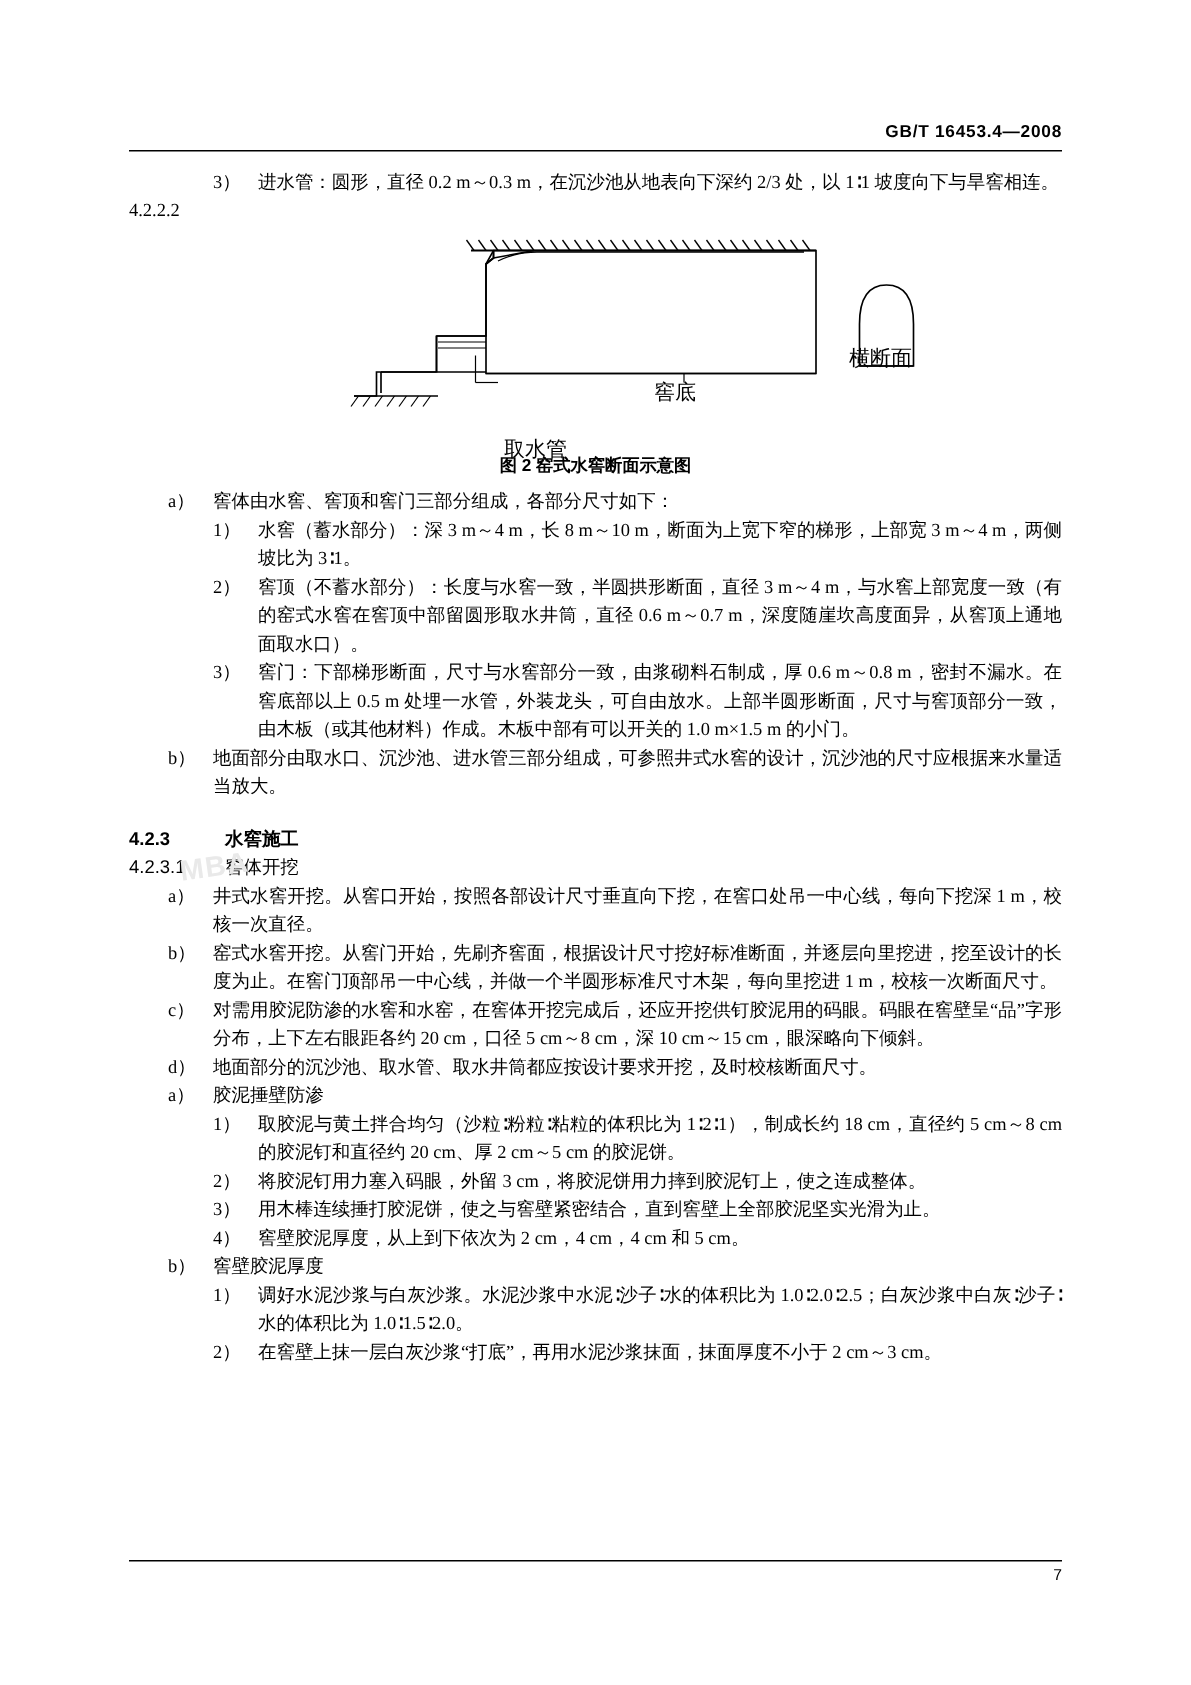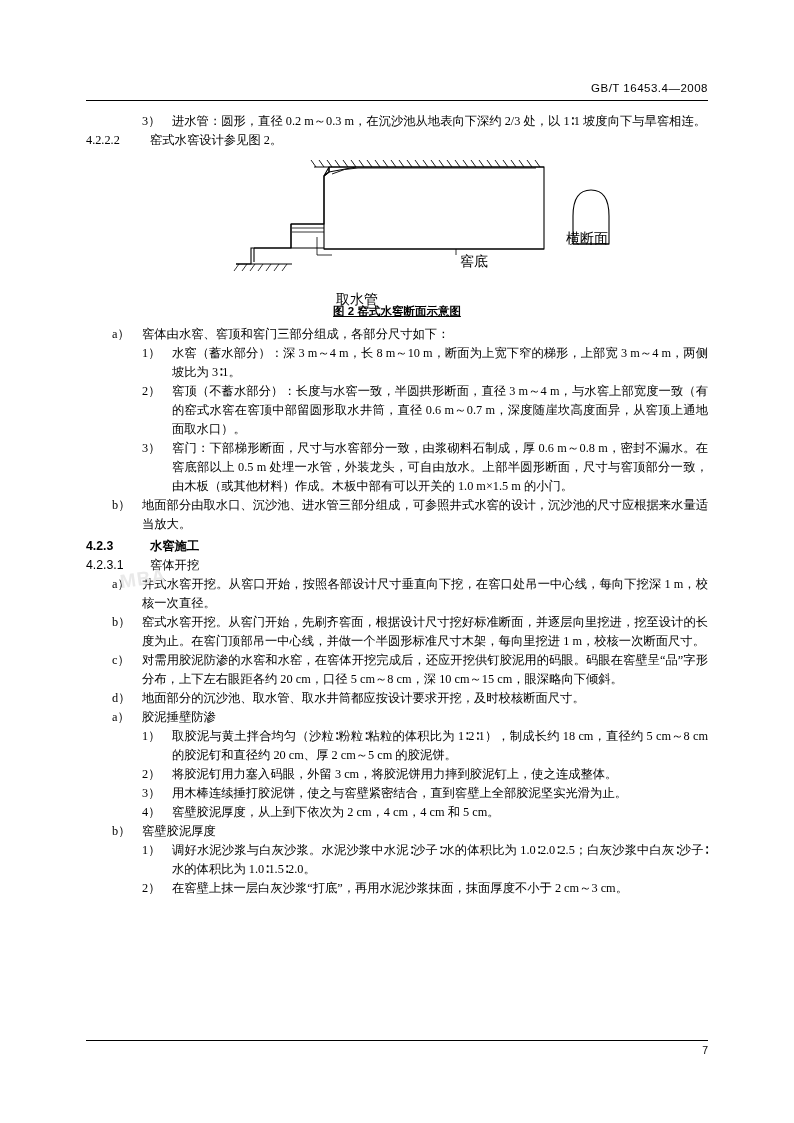--- a/index.html
+++ b/index.html
@@ -22,21 +22,21 @@
     height: 1123px;
   }
   
   .header {
     position: absolute;
     left: 86px;
     top: 82px;
     width: 622px;
     font-family: "Liberation Sans", sans-serif;
     font-size: 11.5px;
-    font-weight: normal;
+    font-weight: bold;
     letter-spacing: 0.5px;
     text-align: right;
     color: #000;
   }
   .header-rule {
     position: absolute;
     left: 86px;
     top: 100px;
     width: 622px;
     border-bottom: 1.6px solid #000;
@@ -83,21 +83,21 @@
   
   .lvl-sec .marker { width: 64px; }
   .lvl-a { margin-left: 26px; }
   .lvl-a .marker { width: 30px; }
   .lvl-num { margin-left: 56px; }
   .lvl-num .marker { width: 30px; }
   .clause-head {
     font-family: "Liberation Sans", sans-serif;
     font-weight: bold;
     font-size: 12.3px;
-    margin-top: 3px;
+    margin-top: 16px;
   }
   .clause-head .marker { width: 64px; }
   .sub-head {
     font-family: "Liberation Sans", sans-serif;
     font-weight: normal;
     font-size: 12.3px;
     align-items: center;
   }
   .sub-head .marker { width: 64px; }
   
@@ -107,21 +107,20 @@
     height: 146px;
     margin-top: 4px;
   }
   .fig-caption {
     font-family: "Liberation Sans", sans-serif;
     font-weight: bold;
     font-size: 11.5px;
     text-align: center;
     margin-top: 2px;
     margin-bottom: 4px;
-    text-decoration: underline;
   }
   .fig-label {
     position: absolute;
     font-family: "Liberation Sans", sans-serif;
     font-size: 14px;
     white-space: nowrap;
   }
   .watermark {
     position: absolute;
     left: 120px;
@@ -144,21 +143,20 @@
 
   <div class="content">
 
     <div class="row lvl-num">
       <span class="marker">3）</span>
       <span class="txt">进水管：圆形，直径 0.2 m～0.3 m，在沉沙池从地表向下深约 2/3 处，以 1∶1 坡度向下与旱窖相连。</span>
     </div>
 
     <div class="row lvl-sec">
       <span class="marker">4.2.2.2</span>
-      <span class="txt">窑式水窖设计参见图 2。</span>
     </div>
 
     <div class="figure-block">
       <svg width="622" height="146" viewBox="0 0 622 146">
 
         <line x1="228" y1="13" x2="458" y2="13" stroke="#000" stroke-width="1.2"></line>
         <g stroke="#000" stroke-width="0.9">
           <line x1="230" y1="13" x2="225" y2="6"></line>
             <line x1="238" y1="13" x2="233" y2="6"></line>
           <line x1="246" y1="13" x2="241" y2="6"></line>
@@ -223,21 +221,21 @@
 
         <path d="M487 90 L487 62 Q487 36 505 36 Q523 36 523 62 L523 90 Z" fill="none" stroke="#000" stroke-width="1.1"></path>
         <line x1="487" y1="90" x2="523" y2="90" stroke="#000" stroke-width="1.1"></line>
 
         <line x1="231" y1="101" x2="231" y2="83" stroke="#000" stroke-width="0.8"></line>
         <line x1="231" y1="101" x2="246" y2="101" stroke="#000" stroke-width="0.8"></line>
         <line x1="370" y1="101" x2="370" y2="95" stroke="#000" stroke-width="0.8"></line>
         <line x1="505" y1="91" x2="505" y2="88" stroke="#000" stroke-width="0.8"></line>
       </svg>
       <span class="fig-label" style="left:250px; top:98px;margin-top:38px;">取水管</span>
-      <span class="fig-label" style="left:374px; top:98px;">窖底</span>
+      <span class="fig-label" style="left:350px; top:98px;">窖底</span>
       <span class="fig-label" style="left:480px; top:75px;">横断面</span>
     </div>
     <div class="fig-caption">图 2   窑式水窖断面示意图</div>
 
     <div class="row lvl-a">
       <span class="marker">a）</span>
       <span class="txt">窖体由水窖、窖顶和窖门三部分组成，各部分尺寸如下：</span>
     </div>
     <div class="row lvl-num">
       <span class="marker">1）</span>

